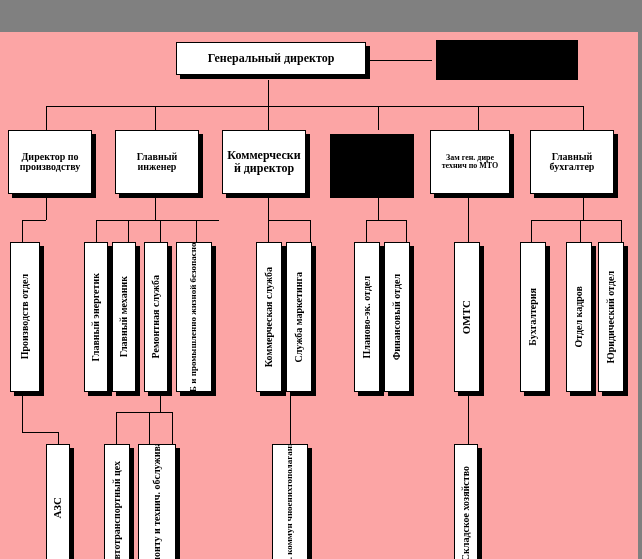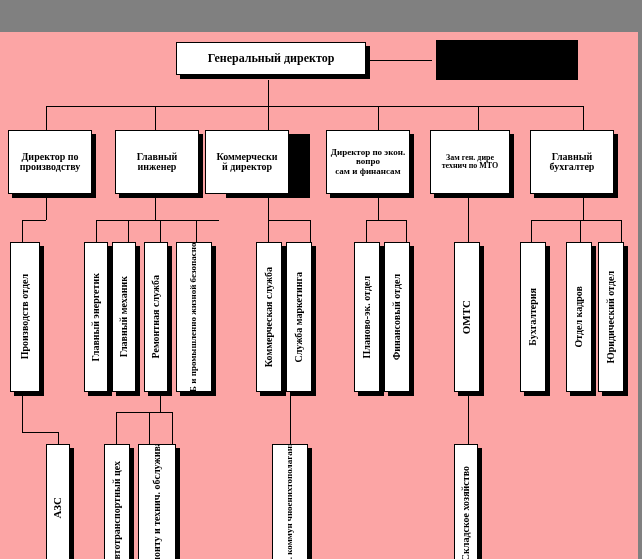--- a/index.html
+++ b/index.html
@@ -124,31 +124,26 @@
 производству</span>
   </div>
 
   <div class="shadow" style="left:119px; top:102px; width:84px; height:64px;"></div>
   <div class="box" style="left:115px; top:98px; width:84px; height:64px; font-size:10px; white-space:pre-line;">
     <span>Главный
 инженер</span>
   </div>
 
   <div class="shadow" style="left:226px; top:102px; width:84px; height:64px;"></div>
-  <div class="box" style="left:205px; top:98px; width:84px; height:64px; font-size:10px; white-space:pre-line;">
+  <div class="box" style="left:222px; top:98px; width:84px; height:64px; font-size:12px; white-space:pre-line;">
     <span>Коммерчески
 й директор</span>
   </div>
 
   <div class="shadow" style="left:330px; top:102px; width:84px; height:64px;"></div>
-  <div class="box" style="left:326px; top:98px; width:84px; height:64px; font-size:9px; white-space:pre-line;">
-    <span>Директор по экон.
-вопро
-сам и финансам</span>
-  </div>
 
   <div class="shadow" style="left:434px; top:102px; width:80px; height:64px;"></div>
   <div class="box" style="left:430px; top:98px; width:80px; height:64px; font-size:8px; white-space:pre-line;">
     <span>Зам ген. дире
 технич по МТО</span>
   </div>
 
   <div class="shadow" style="left:534px; top:102px; width:84px; height:64px;"></div>
   <div class="box" style="left:530px; top:98px; width:84px; height:64px; font-size:10px; white-space:pre-line;">
     <span>Главный

